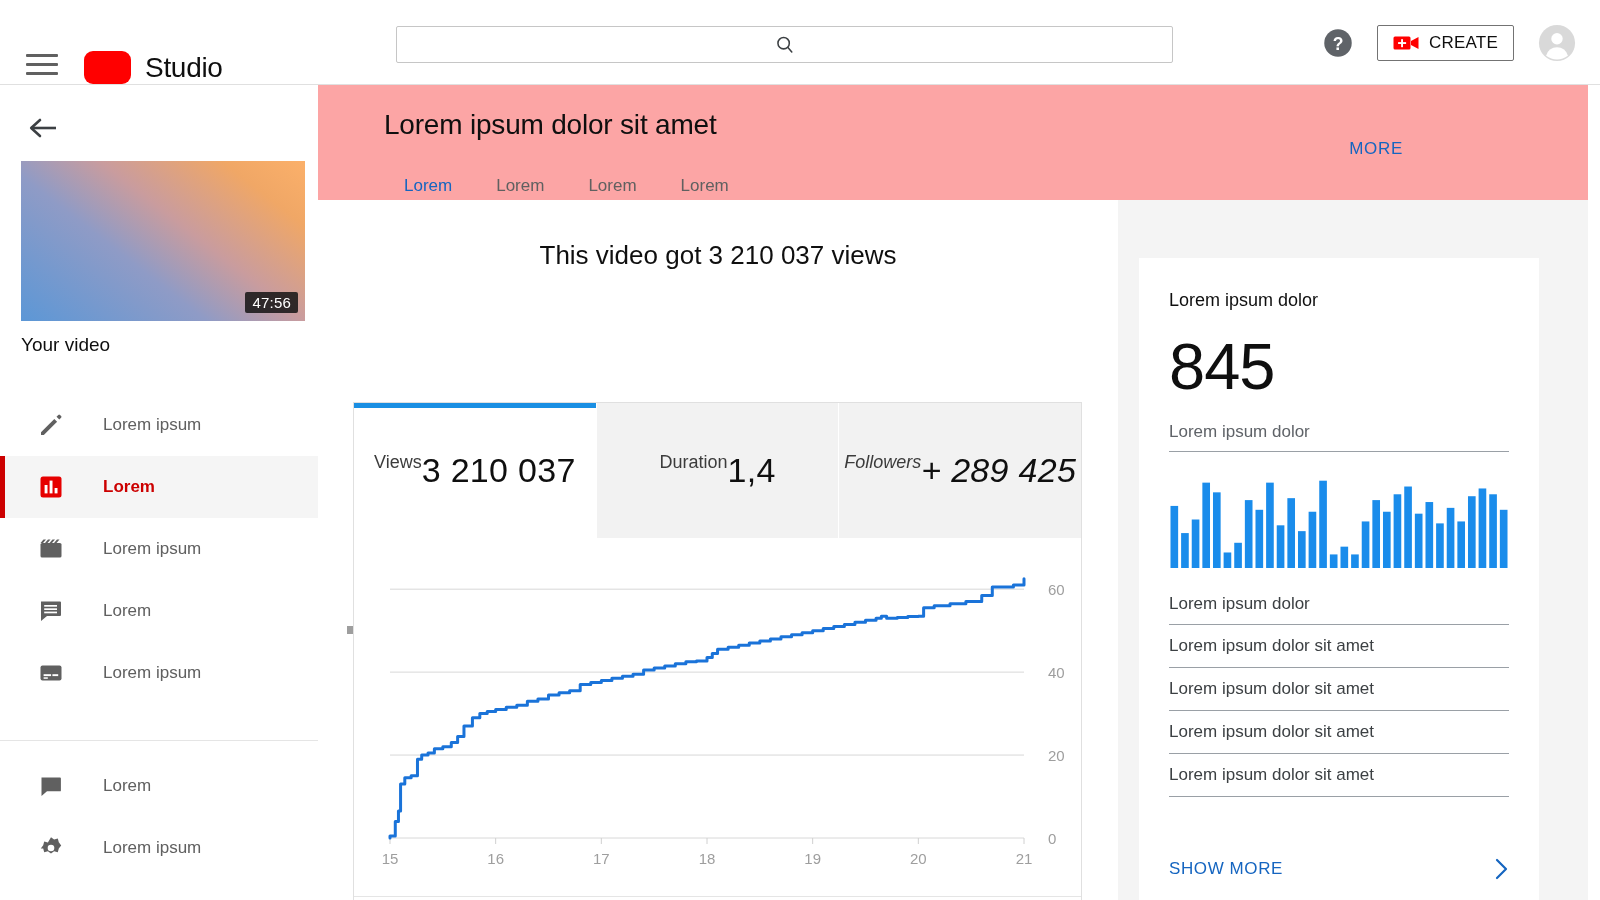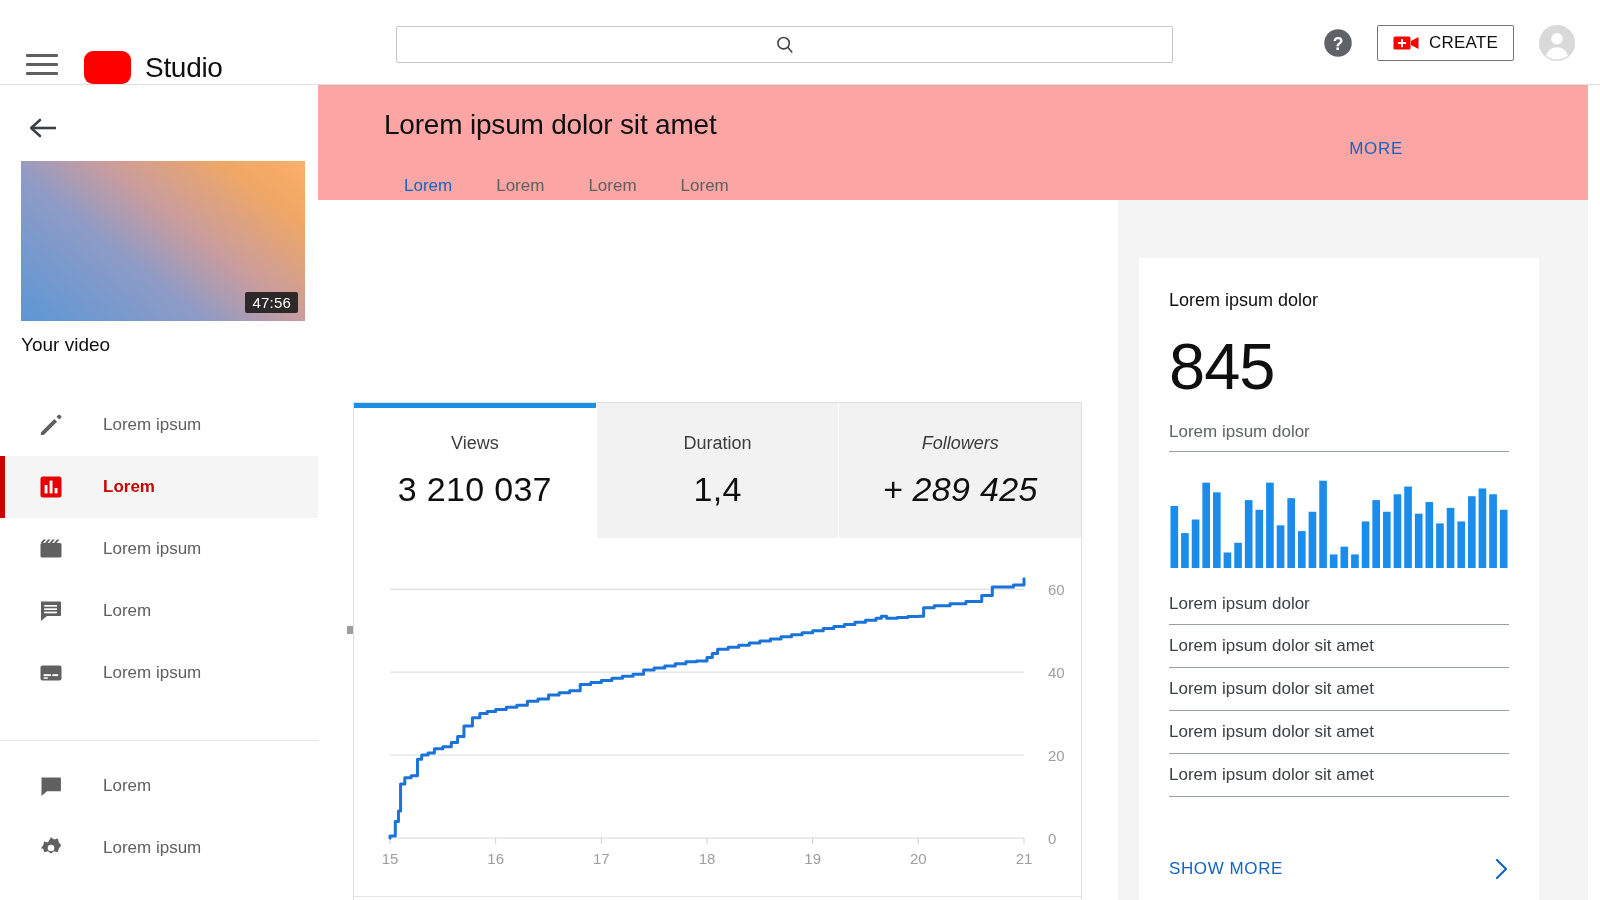--- a/index.html
+++ b/index.html
@@ -166,21 +166,21 @@
     border: 1px solid #e0e0e0; background: #fff;
   }
   .edge-dot {
     position: absolute; left: 29px; top: 426px;
     width: 8px; height: 8px; background: #9e9e9e;
   }
 
   .metric-row { display: flex; height: 135px; }
   .metric {
     flex: 1; background: #f2f2f2; position: relative;
-    display: flex; flex-direction: column; align-items: center;
+    display: flex; align-items: center;
     justify-content: center; cursor: pointer;
     border-right: 1px solid #fff;
   }
   .metric:last-child { border-right: 0; font-style: italic; }
   .metric.active { background: #ffffff; }
   .metric.active::before {
     content: ""; position: absolute; top: 0; left: 0; right: 0;
     height: 5px; background: #1a8fe3;
   }
   .metric-label { font-size: 18px; color: #3c3c3c; margin-bottom: 16px; }
@@ -370,20 +370,21 @@
   <div class="tabs">
     <div class="tab active">Lorem</div>
     <div class="tab">Lorem</div>
     <div class="tab">Lorem</div>
     <div class="tab">Lorem</div>
   </div>
 
   <div class="content">
 
     <div class="col-left">
+      <div class="headline">This video got 3 210 037 views</div>
 
       <div class="edge-dot"></div>
 
       <div class="card">
 
         <div class="metric-row">
           <div class="metric active">
             <div class="metric-label">Views</div>
             <div class="metric-value">3 210 037</div>
           </div>

